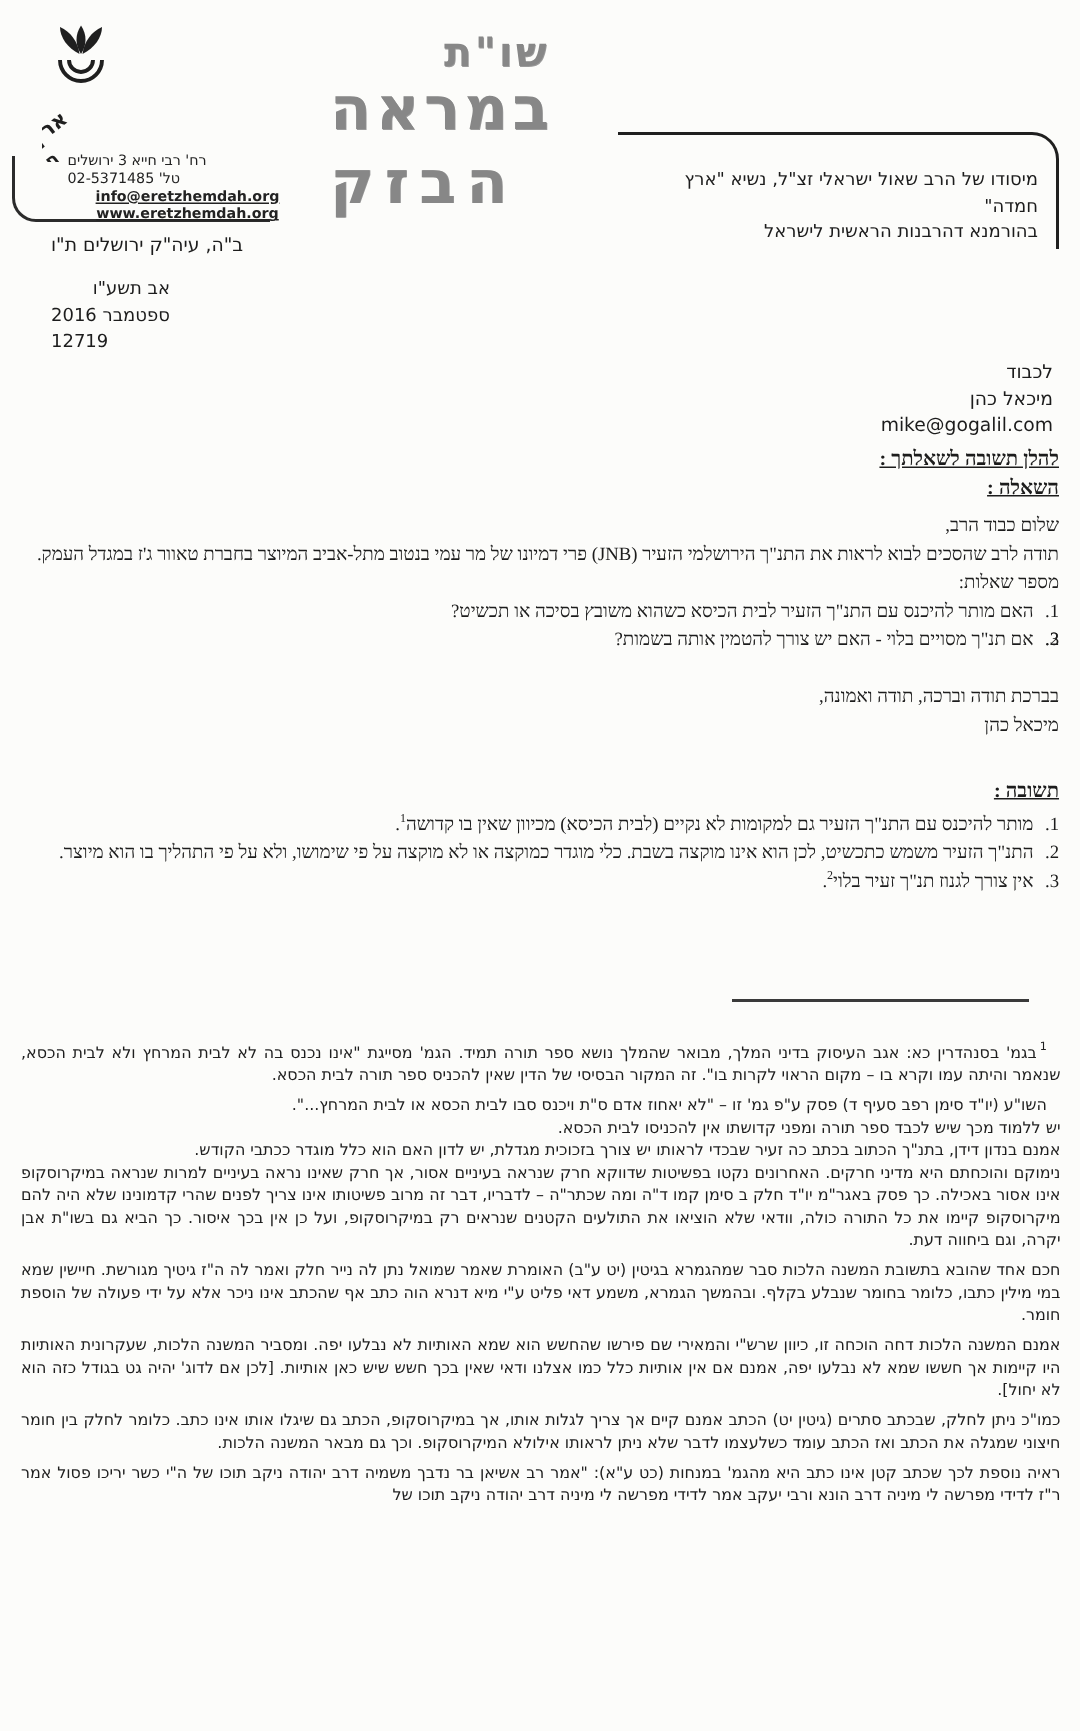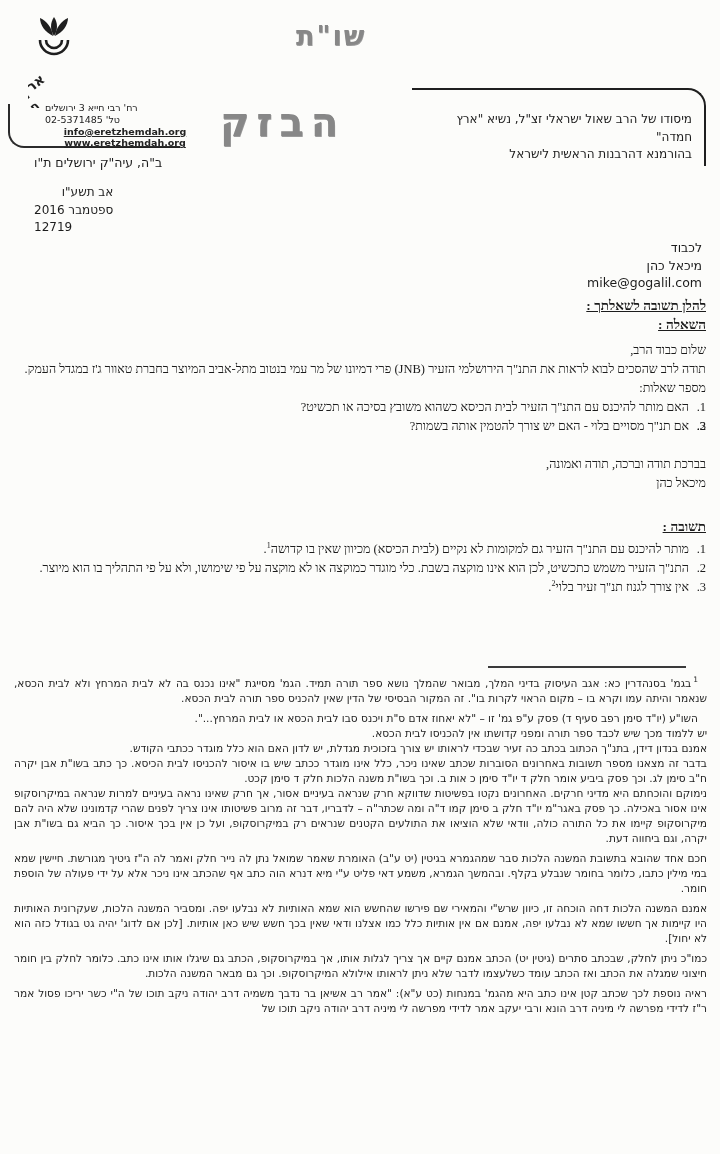--- a/index.html
+++ b/index.html
@@ -71,21 +71,21 @@
   sup.ref { font-size:8px; vertical-align:super; line-height:0; }
 
   
   .fn-rule { position:absolute; left:488px; top:666px; width:198px; border-top:2px solid #3a3a3a; }
   .footnotes {
     position:absolute; left:14px; right:13px; top:676px;
     direction:rtl; text-align:justify; font-size:10.6px; line-height:15px;
     color:#1e1e1e;
   }
   .footnotes p { margin:0; }
-  .footnotes p.indent { text-indent:9px; }
+  .footnotes p.indent { text-indent:9px;margin-top:19px; }
   .footnotes p.gap { margin-top:5px; }
   sup.fnsup { font-size:7.5px; vertical-align:super; line-height:0; margin-left:2px; }
 </style>
 </head>
 <body>
 
 <div class="page">
 
   <svg class="logo" viewBox="0 0 52 92">
     <g fill="#1f1f1f" stroke="none">
@@ -108,20 +108,21 @@
   <div class="bracket-left"></div>
 
   <div class="contact">
     <span class="plain">רח'  רבי חייא 3 ירושלים</span>
     <span class="plain">טל' 02-5371485</span>
     <span class="link">info@eretzhemdah.org</span>
     <span class="link">www.eretzhemdah.org</span>
   </div>
 
   <div class="t-shut">שו"ת</div>
+  <div class="t-bmare">במראה</div>
   <div class="t-bazak">הבזק</div>
 
   <div class="rule-right"></div>
   <div class="subtitle">
     <div>מיסודו של הרב שאול ישראלי זצ"ל, נשיא "ארץ חמדה"</div>
     <div>בהורמנא דהרבנות הראשית לישראל</div>
   </div>
 
   <div class="bh-line">ב"ה, עיה"ק ירושלים ת"ו</div>
   <div class="date-block">
@@ -176,21 +177,20 @@
       </div>
     </div>
   </div>
 
   <div class="fn-rule"></div>
   <div class="footnotes">
     <p class="indent"><sup class="fnsup">1</sup><span>בגמ' בסנהדרין כא: אגב העיסוק בדיני המלך, מבואר שהמלך נושא ספר תורה תמיד. הגמ' מסייגת "אינו נכנס בה לא לבית המרחץ ולא לבית הכסא, שנאמר והיתה עמו וקרא בו – מקום הראוי לקרות בו". זה המקור הבסיסי של הדין שאין להכניס ספר תורה לבית הכסא.</span></p>
     <p class="indent gap">השו"ע (יו"ד סימן רפב סעיף ד) פסק ע"פ גמ' זו – "לא יאחוז אדם ס"ת ויכנס סבו לבית הכסא או לבית המרחץ...".</p>
     <p>יש ללמוד מכך שיש לכבד ספר תורה ומפני קדושתו אין להכניסו לבית הכסא.</p>
     <p>אמנם בנדון דידן, בתנ"ך הכתוב בכתב כה זעיר שבכדי לראותו יש צורך בזכוכית מגדלת, יש לדון האם הוא כלל מוגדר ככתבי הקודש.</p>
-    <p>בדבר זה מצאנו מספר תשובות באחרונים הסוברות שכתב שאינו ניכר, כלל אינו מוגדר ככתב שיש בו איסור להכניסו לבית הכיסא. כך כתב בשו"ת אבן יקרה ח"ב סימן לג. וכך פסק ביביע אומר חלק ד יו"ד סימן כ אות ב. וכך בשו"ת משנה הלכות חלק ד סימן קכט.</p>
     <p>נימוקם והוכחתם היא מדיני חרקים. האחרונים נקטו בפשיטות שדווקא חרק שנראה בעיניים אסור, אך חרק שאינו נראה בעיניים למרות שנראה במיקרוסקופ אינו אסור באכילה. כך פסק באגר"מ יו"ד חלק ב סימן קמו ד"ה ומה שכתר"ה – לדבריו, דבר זה מרוב פשיטותו אינו צריך לפנים שהרי קדמונינו שלא היה להם מיקרוסקופ קיימו את כל התורה כולה, וודאי שלא הוציאו את התולעים הקטנים שנראים רק במיקרוסקופ, ועל כן אין בכך איסור. כך הביא גם בשו"ת אבן יקרה, וגם ביחווה דעת.</p>
     <p class="gap">חכם אחד שהובא בתשובת המשנה הלכות סבר שמהגמרא בגיטין (יט ע"ב) האומרת שאמר שמואל נתן לה נייר חלק ואמר לה ה"ז גיטיך מגורשת. חיישין שמא במי מילין כתבו, כלומר בחומר שנבלע בקלף. ובהמשך הגמרא, משמע דאי פליט ע"י מיא דנרא הוה כתב אף שהכתב אינו ניכר אלא על ידי פעולה של הוספת חומר.</p>
     <p class="gap">אמנם המשנה הלכות דחה הוכחה זו, כיוון שרש"י והמאירי שם פירשו שהחשש הוא שמא האותיות לא נבלעו יפה. ומסביר המשנה הלכות, שעקרונית האותיות היו קיימות אך חששו שמא לא נבלעו יפה, אמנם אם אין אותיות כלל כמו אצלנו ודאי שאין בכך חשש שיש כאן אותיות. [לכן אם לדוג' יהיה גט בגודל כזה הוא לא יחול].</p>
     <p class="gap">כמו"כ ניתן לחלק, שבכתב סתרים (גיטין יט) הכתב אמנם קיים אך צריך לגלות אותו, אך במיקרוסקופ, הכתב גם שיגלו אותו אינו כתב. כלומר לחלק בין חומר חיצוני שמגלה את הכתב ואז הכתב עומד כשלעצמו לדבר שלא ניתן לראותו אילולא המיקרוסקופ. וכך גם מבאר המשנה הלכות.</p>
     <p class="gap">ראיה נוספת לכך שכתב קטן אינו כתב היא מהגמ' במנחות (כט ע"א): "אמר רב אשיאן בר נדבך משמיה דרב יהודה ניקב תוכו של ה"י כשר יריכו פסול אמר ר"ז לדידי מפרשה לי מיניה דרב הונא ורבי יעקב אמר לדידי מפרשה לי מיניה דרב יהודה ניקב תוכו של</p>
   </div>
 
 </div>
 
 </body></html>

